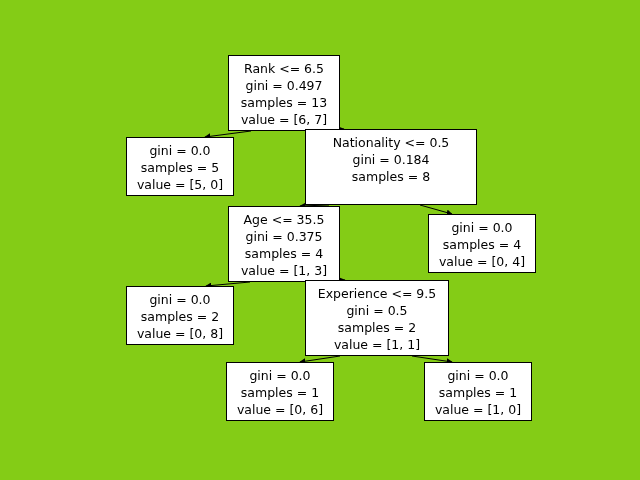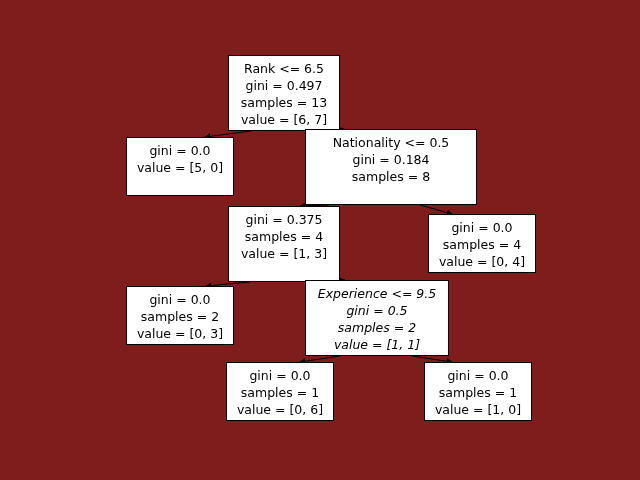--- a/index.html
+++ b/index.html
@@ -4,21 +4,21 @@
 <style>
   html, body {
     margin: 0;
     padding: 0;
     background: #ffffff;
   }
   #canvas {
     position: relative;
     width: 640px;
     height: 480px;
-    background: #7f1d1d;
+    background: #84cc16;
     font-family: "DejaVu Sans", sans-serif;
     overflow: hidden;
   }
   #edges {
     position: absolute;
     left: 0;
     top: 0;
     width: 640px;
     height: 480px;
   }
@@ -63,43 +63,45 @@
   </svg>
 
   <div class="node" style="left: 228px; top: 55px; width: 112px; height: 76px;">
       <span class="line">Rank &lt;= 6.5</span>
       <span class="line">gini = 0.497</span>
       <span class="line">samples = 13</span>
       <span class="line">value = [6, 7]</span>
     </div>
   <div class="node" style="left: 126px; top: 137px; width: 108px; height: 59px;">
       <span class="line">gini = 0.0</span>
+      <span class="line">samples = 5</span>
       <span class="line">value = [5, 0]</span>
     </div>
   <div class="node" style="left: 305px; top: 129px; width: 172px; height: 76px;">
       <span class="line">Nationality &lt;= 0.5</span>
       <span class="line">gini = 0.184</span>
       <span class="line">samples = 8</span>
     </div>
   <div class="node" style="left: 228px; top: 206px; width: 112px; height: 76px;">
+      <span class="line">Age &lt;= 35.5</span>
       <span class="line">gini = 0.375</span>
       <span class="line">samples = 4</span>
       <span class="line">value = [1, 3]</span>
     </div>
   <div class="node" style="left: 428px; top: 214px; width: 108px; height: 59px;">
       <span class="line">gini = 0.0</span>
       <span class="line">samples = 4</span>
       <span class="line">value = [0, 4]</span>
     </div>
   <div class="node" style="left: 126px; top: 286px; width: 108px; height: 59px;">
       <span class="line">gini = 0.0</span>
       <span class="line">samples = 2</span>
-      <span class="line">value = [0, 3]</span>
+      <span class="line">value = [0, 8]</span>
     </div>
-  <div class="node" style="left: 305px; top: 280px; width: 144px; height: 76px; font-style: italic;">
+  <div class="node" style="left: 305px; top: 280px; width: 144px; height: 76px;">
       <span class="line">Experience &lt;= 9.5</span>
       <span class="line">gini = 0.5</span>
       <span class="line">samples = 2</span>
       <span class="line">value = [1, 1]</span>
     </div>
   <div class="node" style="left: 226px; top: 362px; width: 108px; height: 59px;">
       <span class="line">gini = 0.0</span>
       <span class="line">samples = 1</span>
       <span class="line">value = [0, 6]</span>
     </div>

